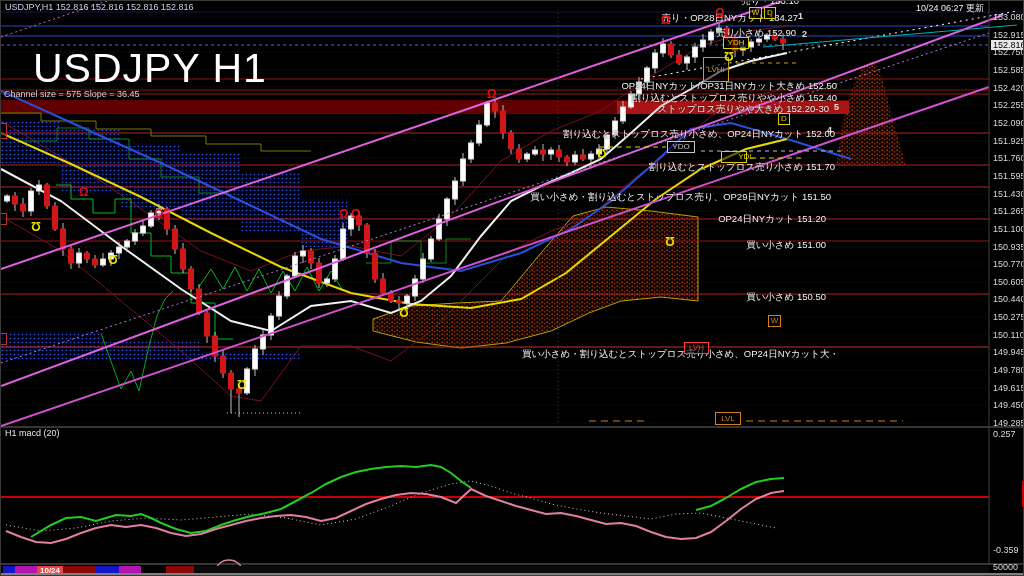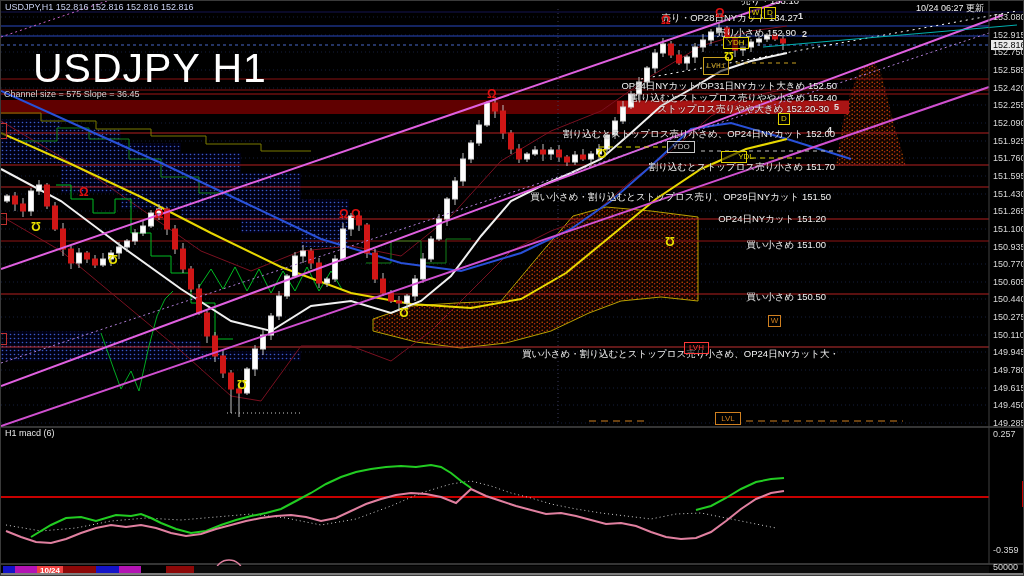--- a/index.html
+++ b/index.html
@@ -317,21 +317,21 @@
       <line x1="226" y1="412" x2="300" y2="412" stroke="#cccccc" stroke-width="1" stroke-dasharray="1 3"></line>
       <line x1="988" y1="0" x2="988" y2="563" stroke="#404040" stroke-width="1" stroke-dasharray="none"></line>
       <path d="M215,570 A13,11 0 0 1 241,570" stroke="#e080a0" fill="none" stroke-width="1.5"></path>
     </svg>
 
   <div id="overlay">
     <div class="t" id="titlebar">USDJPY,H1  152.816 152.816 152.816 152.816</div>
     <div class="t" id="channelinfo">Channel size = 575 Slope = 36.45</div>
     <div class="t" id="watermark">USDJPY H1</div>
     <div class="t" id="updated">10/24 06:27 更新</div>
-    <div class="t" id="macdlabel">H1 macd (6)</div>
+    <div class="t" id="macdlabel">H1 macd (20)</div>
     <div class="t" id="periodlabel">period 536</div>
     <div id="axis">
         <div class="axlabel" style="top: 16px;">153.080</div>
         <div class="axlabel" style="top: 34px;">152.915</div>
         <div class="axlabel hlw" style="top: 44px;">152.816</div>
         <div class="axlabel" style="top: 51px;">152.750</div>
         <div class="axlabel" style="top: 69px;">152.585</div>
         <div class="axlabel" style="top: 87px;">152.420</div>
         <div class="axlabel" style="top: 104px;">152.255</div>
         <div class="axlabel" style="top: 122px;">152.090</div>
@@ -373,21 +373,21 @@
         <div class="anno" style="right: 184px; top: 347px;">買い小さめ・割り込むとストップロス売り小さめ、OP24日NYカット大・</div>
         <div class="wnum" style="left: 797px; top: 10px;">1</div>
         <div class="wnum" style="left: 801px; top: 28px;">2</div>
         <div class="wnum" style="left: 833px; top: 101px;">5</div>
         <div class="wnum" style="left: 826px; top: 124px;">4</div>
       </div>
     <div id="boxes">
         <div class="lbox" style="left: 748px; top: 6px; width: 13px; height: 12px; border: 1px solid rgb(224, 208, 0); color: rgb(224, 208, 0);">W</div>
         <div class="lbox" style="left: 763px; top: 6px; width: 12px; height: 12px; border: 1px solid rgb(224, 208, 0); color: rgb(224, 208, 0);">D</div>
         <div class="lbox" style="left: 722px; top: 36px; width: 26px; height: 12px; border: 1px solid rgb(224, 208, 0); color: rgb(224, 208, 0);">YDH</div>
-        <div class="lbox" style="left: 702px; top: 56px; width: 26px; height: 18px; border: 1px solid rgb(200, 160, 32); color: rgb(200, 160, 32); font-family: Liberation Mono, monospace;">LVHi</div>
+        <div class="lbox" style="left: 702px; top: 56px; width: 26px; height: 25px; border: 1px solid rgb(200, 160, 32); color: rgb(200, 160, 32);">LVHi</div>
         <div class="lbox" style="left: 777px; top: 112px; width: 12px; height: 12px; border: 1px solid rgb(224, 208, 0); color: rgb(224, 208, 0);">D</div>
         <div class="lbox" style="left: 666px; top: 140px; width: 28px; height: 12px; border: 1px solid rgb(200, 200, 200); color: rgb(200, 200, 200);">YDO</div>
         <div class="lbox" style="left: 720px; top: 150px; width: 26px; height: 12px; border: 1px solid rgb(224, 208, 0); color: rgb(224, 208, 0); padding-left: 24px;">YDL</div>
         <div class="lbox" style="left: 767px; top: 314px; width: 13px; height: 12px; border: 1px solid rgb(208, 128, 32); color: rgb(208, 128, 32);">W</div>
         <div class="lbox" style="left: 683px; top: 341px; width: 25px; height: 12px; border: 1px solid rgb(255, 56, 56); color: rgb(255, 56, 56);">LVH</div>
         <div class="lbox" style="left: 714px; top: 411px; width: 26px; height: 13px; border: 1px solid rgb(208, 128, 32); color: rgb(208, 128, 32);">LVL</div>
         <div class="lbox" style="left: -3px; top: 122px; width: 9px; height: 16px; border: 1px solid rgb(192, 48, 48); color: rgb(192, 48, 48);"></div>
         <div class="lbox" style="left: -3px; top: 212px; width: 9px; height: 12px; border: 1px solid rgb(192, 48, 48); color: rgb(192, 48, 48);"></div>
         <div class="lbox" style="left: -3px; top: 332px; width: 9px; height: 12px; border: 1px solid rgb(192, 48, 48); color: rgb(192, 48, 48);"></div>
       </div>

